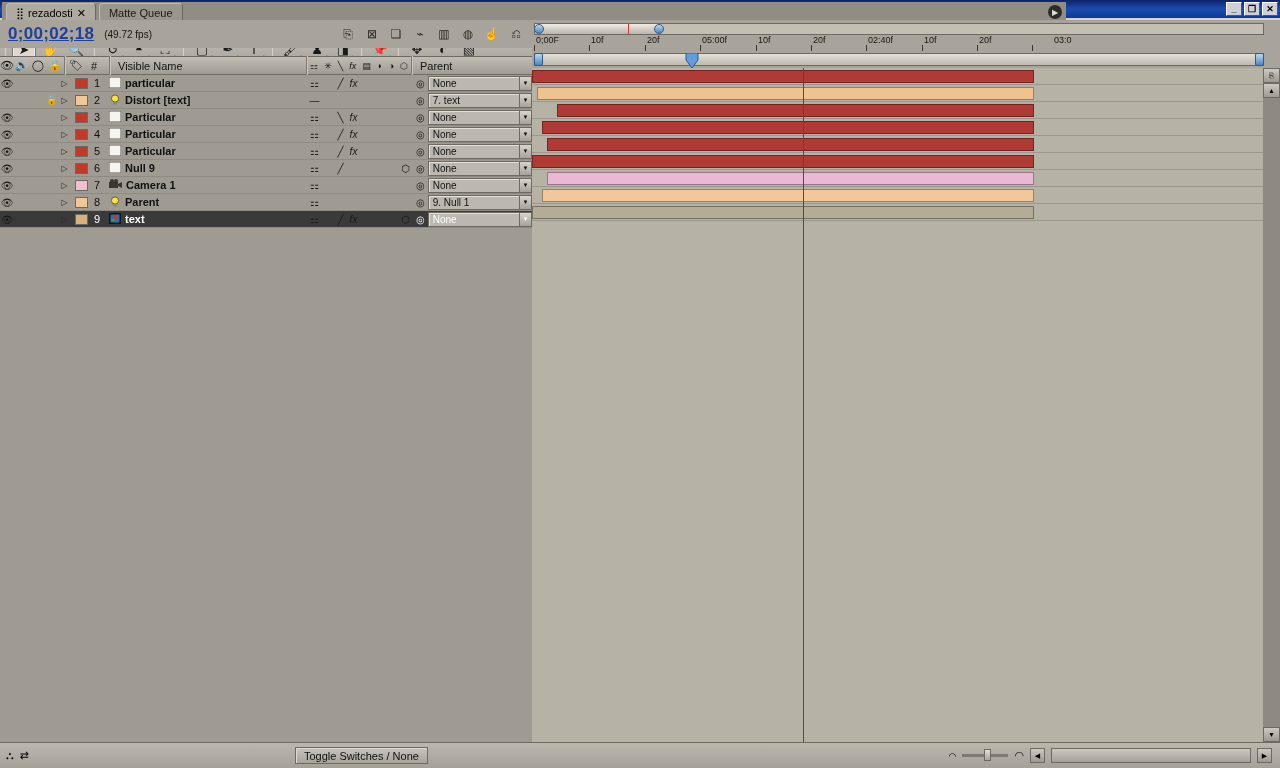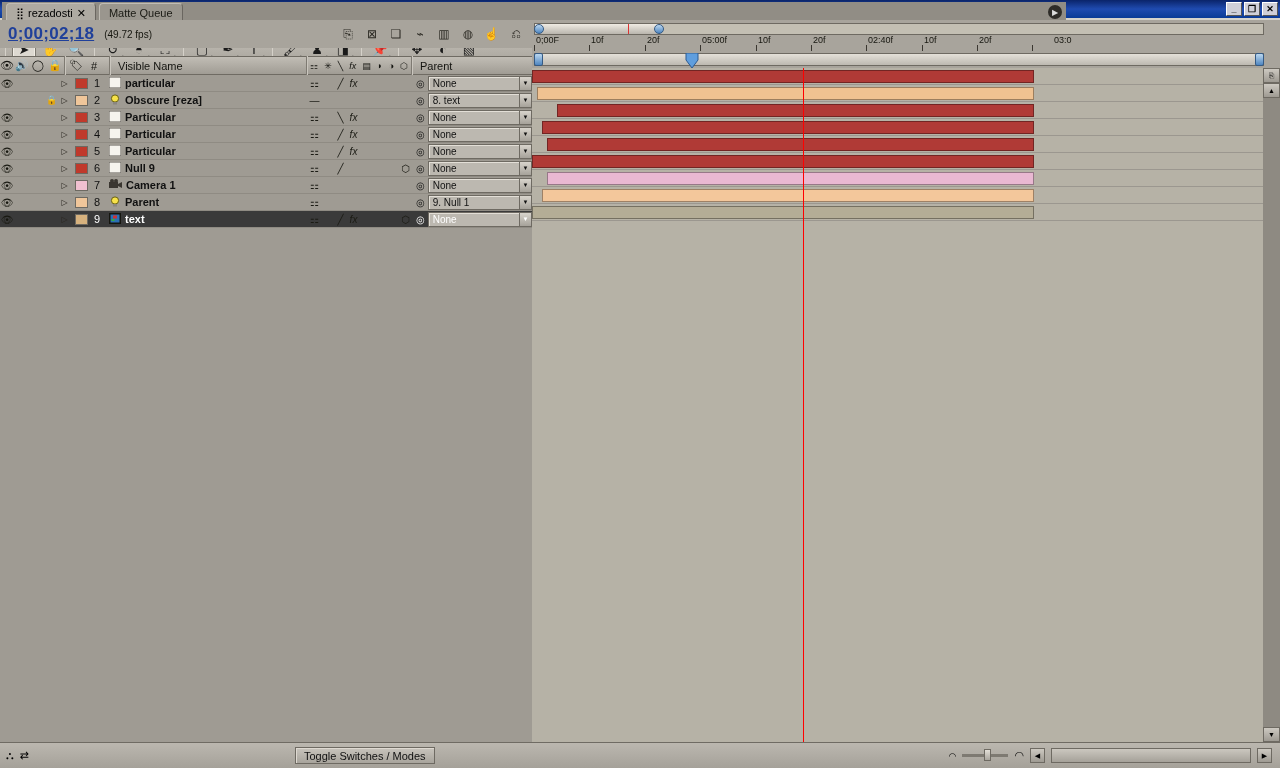--- a/index.html
+++ b/index.html
@@ -1070,36 +1070,36 @@
           <div class="lcell" style="width:13px;justify-content:center;font-size:8px;color:#2a2620">▷</div>
           <div class="lcell" style="width:20px;justify-content:center">
             <span class="lcolor" style="background:#f0c69a"></span>
           </div>
           <div class="lnum">2</div>
           <div class="lname">
             <span><svg width="12" height="11">
                 <circle cx="6" cy="4.5" r="3.6" fill="#f7e24a" stroke="#6a6212"></circle>
                 <rect x="4" y="8" width="4" height="2.5" fill="#8a8680"></rect>
               </svg></span>
-            <span>Obscure [reza]</span>
+            <span>Distort [text]</span>
           </div>
           <div class="sw-group">
             <span class="swi">—</span>
             <span class="swi"></span>
             <span class="swi"></span>
             <span class="swi"></span>
             <span class="swi"></span>
             <span class="swi"></span>
             <span class="swi"></span>
             <span class="swi"></span>
           </div>
           <div class="parent-cell">
             <span style="font-size:10px">◎</span>
             <div class="pcombo">
-              <span>8. text</span>
+              <span>7. text</span>
               <span class="ar">▼</span>
             </div>
           </div>
         </div>
         <div class="lrow">
           <div class="eye">👁</div>
           <div class="lcell" style="width:16px"></div>
           <div class="lcell" style="width:16px"></div>
           <div class="lock"></div>
           <div class="lcell" style="width:13px;justify-content:center;font-size:8px;color:#2a2620">▷</div>
@@ -1379,21 +1379,21 @@
       <div style="width:17px;height:15px;background:linear-gradient(to bottom,#cdc9c1,#9e9a92);border:1px solid #6e6a62;display:flex;align-items:center;justify-content:center;font-size:7px">⎘</div>
       <div style="width:17px;height:15px;background:linear-gradient(to bottom,#cdc9c1,#9e9a92);border:1px solid #6e6a62;display:flex;align-items:center;justify-content:center;font-size:7px">▲</div>
       <div style="position:absolute;bottom:0;width:17px;height:15px;background:linear-gradient(to bottom,#cdc9c1,#9e9a92);border:1px solid #6e6a62;display:flex;align-items:center;justify-content:center;font-size:7px">▼</div>
     </div>
 
     <div class="tl-foot">
       <div style="display:flex;gap:6px;padding-left:2px">
         <span style="font-size:11px">⛬</span>
         <span style="font-size:11px">⇄</span>
       </div>
-      <div class="toggle-btn" style="margin-left:260px">Toggle Switches / Modes</div>
+      <div class="toggle-btn" style="margin-left:260px">Toggle Switches / None</div>
       <div style="display:flex;align-items:center;gap:6px;margin-left:auto;padding-right:4px">
         <span style="font-size:9px">◠</span>
         <div style="width:46px;height:3px;background:#7e7a72;position:relative">
           <div style="position:absolute;left:22px;top:-5px;width:7px;height:12px;background:linear-gradient(to bottom,#e4e0d8,#a9a59d);border:1px solid #6e6a62"></div>
         </div>
         <span style="font-size:11px">◠</span>
         <div class="hs-arrow">◀</div>
         <div style="width:200px;height:15px;background:#8e8a82;border:1px solid #6e6a62">
           <div style="width:100%;height:13px;background:linear-gradient(to bottom,#cbc7bf,#a5a199)"></div>
         </div>

